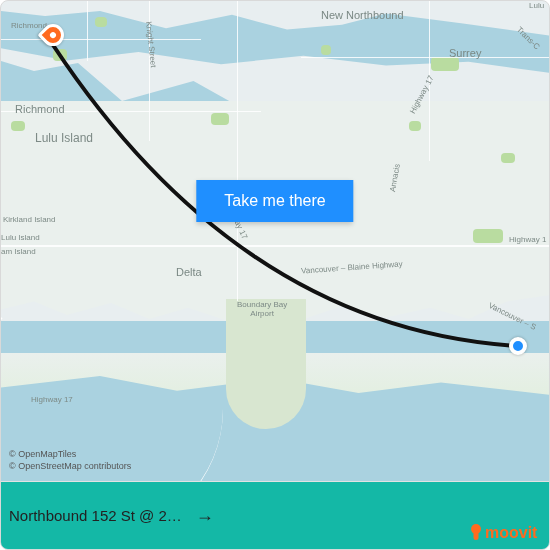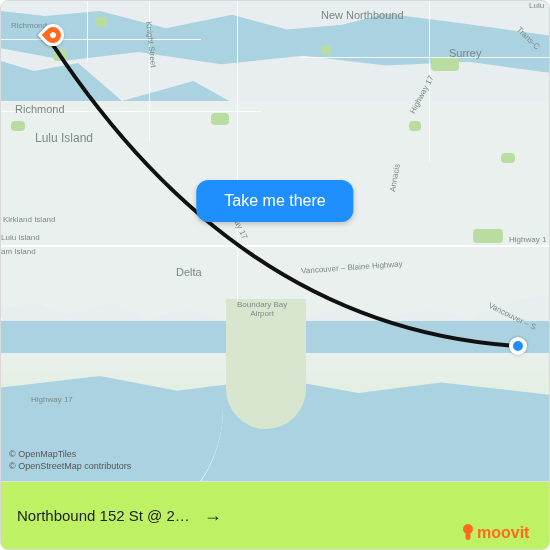--- a/index.html
+++ b/index.html
@@ -69,34 +69,34 @@
   }
   .marker-dest::after { content:""; position:absolute; left:50%; top:50%; width:6px; height:6px; background:#fff; border-radius:50%; transform:translate(-50%,-50%); }
 
   
   .route-svg { position:absolute; left:0; top:0; width:550px; height:550px; pointer-events:none; }
 
   
   .cta {
     position:absolute; left:50%; top:36.5%; transform:translate(-50%,-50%);
     background:#1f8fff; color:#fff; font-size:16px; font-weight:500;
-    padding:12px 28px; border-radius:12px; border:none; cursor:pointer;
+    padding:12px 28px; border-radius:0; border:none; cursor:pointer;
     box-shadow:0 2px 5px rgba(0,0,0,.2);
   }
 
   
   .attrib {
     position:absolute; left:8px; top:448px; font-size:9px; color:#555; line-height:1.3;
   }
   .attrib span { display:block; }
 
   
   .bottom {
-    position:absolute; left:0; bottom:0; width:100%; height:68px; background:#bef264;
-    display:flex; align-items:center; justify-content:space-between; padding:0 16px;
+    position:absolute; left:0; bottom:0; width:100%; height:68px; background:#14b8a6;
+    display:flex; align-items:center; justify-content:space-between; padding:0 8px;
     border-top:1px solid #e2e2e2;
   }
   .endpoints { display:flex; align-items:center; gap:14px; font-size:15px; color:#222; font-weight:500; flex:1; overflow:hidden; }
   .endpoints .txt { white-space:nowrap; overflow:hidden; text-overflow:ellipsis; max-width:180px; }
   .arrow { font-size:18px; color:#222; flex:0 0 auto; }
   .logo { flex:0 0 auto; margin-left:12px;margin-top:32px; }
   .logo svg { display:block; }
 </style>
 </head>
 <body>

